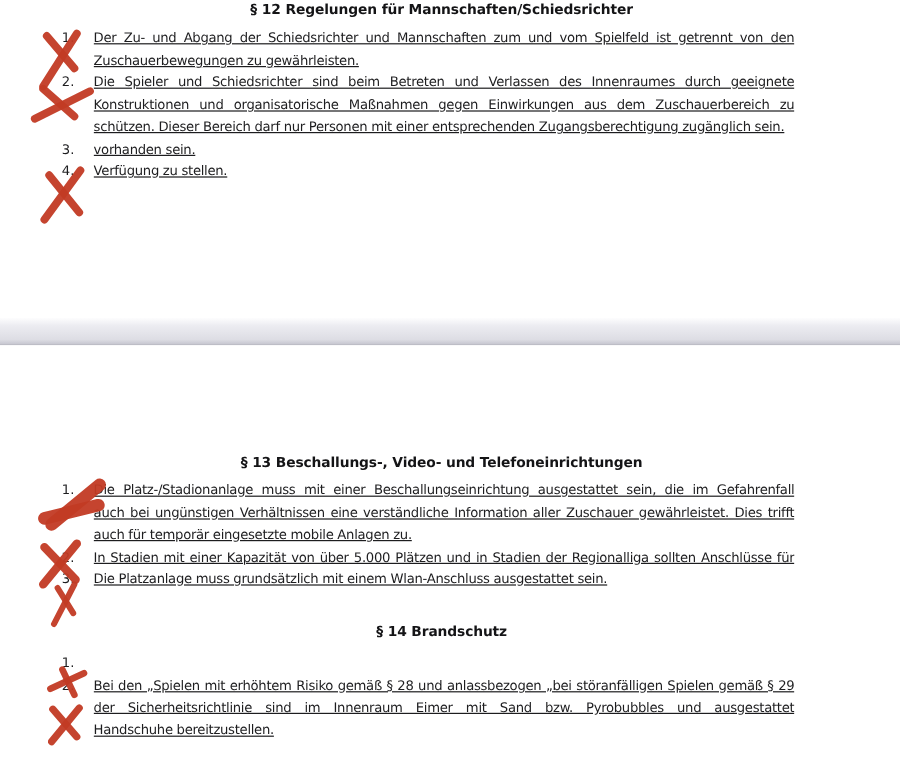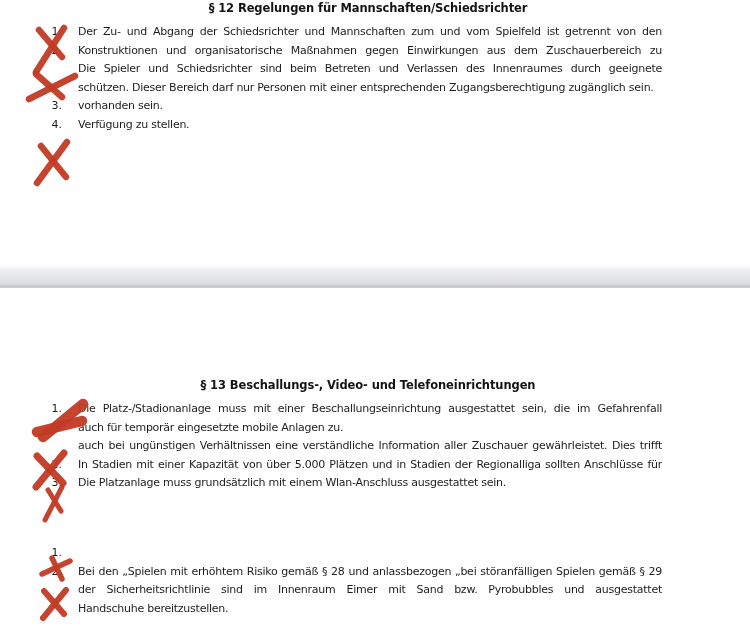--- a/index.html
+++ b/index.html
@@ -44,20 +44,21 @@
   }
   .item-body { width: 584px; flex: none; }
   .item-line {
     height: 18.5px;
     line-height: 18.5px;
     font-size: 11px;
     letter-spacing: -0.25px;
     color: #1d1d1f;
     overflow: hidden;
     text-align: left;
+    text-decoration: underline;
   }
   
   .item-line.fill { text-align: justify; }
   .item-line.fill::after {
     content: "";
     display: inline-block;
     width: 100%;
     height: 0;
   }
   .page-gap {
@@ -88,27 +89,28 @@
 <body>
 
 <div class="viewport">
   <div id="page-root" style="position:absolute;left:0;top:0;width:750px;height:556px;">
       <div class="section-heading" style="top: 1px;">§ 12 Regelungen für Mannschaften/Schiedsrichter</div>
       <div class="item-list" style="top: 23px;">
         <div class="list-item">
           <div class="item-number">1.</div>
           <div class="item-body">
             <div class="item-line fill">Der Zu- und Abgang der Schiedsrichter und Mannschaften zum und vom Spielfeld ist getrennt von den</div>
+            <div class="item-line">Zuschauerbewegungen zu gewährleisten.</div>
           </div>
         </div>
         <div class="list-item">
           <div class="item-number">2.</div>
           <div class="item-body">
+            <div class="item-line fill">Die Spieler und Schiedsrichter sind beim Betreten und Verlassen des Innenraumes durch geeignete</div>
             <div class="item-line fill">Konstruktionen und organisatorische Maßnahmen gegen Einwirkungen aus dem Zuschauerbereich zu</div>
-            <div class="item-line fill">Die Spieler und Schiedsrichter sind beim Betreten und Verlassen des Innenraumes durch geeignete</div>
             <div class="item-line">schützen. Dieser Bereich darf nur Personen mit einer entsprechenden Zugangsberechtigung zugänglich sein.</div>
           </div>
         </div>
         <div class="list-item">
           <div class="item-number">3.</div>
           <div class="item-body">
             <div class="item-line">vorhanden sein.</div>
           </div>
         </div>
         <div class="list-item">
@@ -117,37 +119,38 @@
             <div class="item-line">Verfügung zu stellen.</div>
           </div>
         </div>
       </div>
       <div class="section-heading" style="top: 378px;">§ 13 Beschallungs-, Video- und Telefoneinrichtungen</div>
       <div class="item-list" style="top: 400px;">
         <div class="list-item">
           <div class="item-number">1.</div>
           <div class="item-body">
             <div class="item-line fill">Die Platz-/Stadionanlage muss mit einer Beschallungseinrichtung ausgestattet sein, die im Gefahrenfall</div>
+            <div class="item-line fill">auch bei ungünstigen Verhältnissen eine verständliche Information aller Zuschauer gewährleistet. Dies trifft</div>
             <div class="item-line">auch für temporär eingesetzte mobile Anlagen zu.</div>
-            <div class="item-line fill">auch bei ungünstigen Verhältnissen eine verständliche Information aller Zuschauer gewährleistet. Dies trifft</div>
           </div>
         </div>
         <div class="list-item">
           <div class="item-number">2.</div>
           <div class="item-body">
             <div class="item-line fill">In Stadien mit einer Kapazität von über 5.000 Plätzen und in Stadien der Regionalliga sollten Anschlüsse für</div>
           </div>
         </div>
         <div class="list-item">
           <div class="item-number">3.</div>
           <div class="item-body">
             <div class="item-line">Die Platzanlage muss grundsätzlich mit einem Wlan-Anschluss ausgestattet sein.</div>
           </div>
         </div>
       </div>
+      <div class="section-heading" style="top: 519px;">§ 14 Brandschutz</div>
       <div class="item-list" style="top: 544px;">
         <div class="list-item">
           <div class="item-number">1.</div>
           <div class="item-body">
           </div>
         </div>
         <div class="list-item">
           <div class="item-number">2.</div>
           <div class="item-body">
             <div class="item-line fill">Bei den „Spielen mit erhöhtem Risiko gemäß § 28 und anlassbezogen „bei störanfälligen Spielen gemäß § 29</div>

